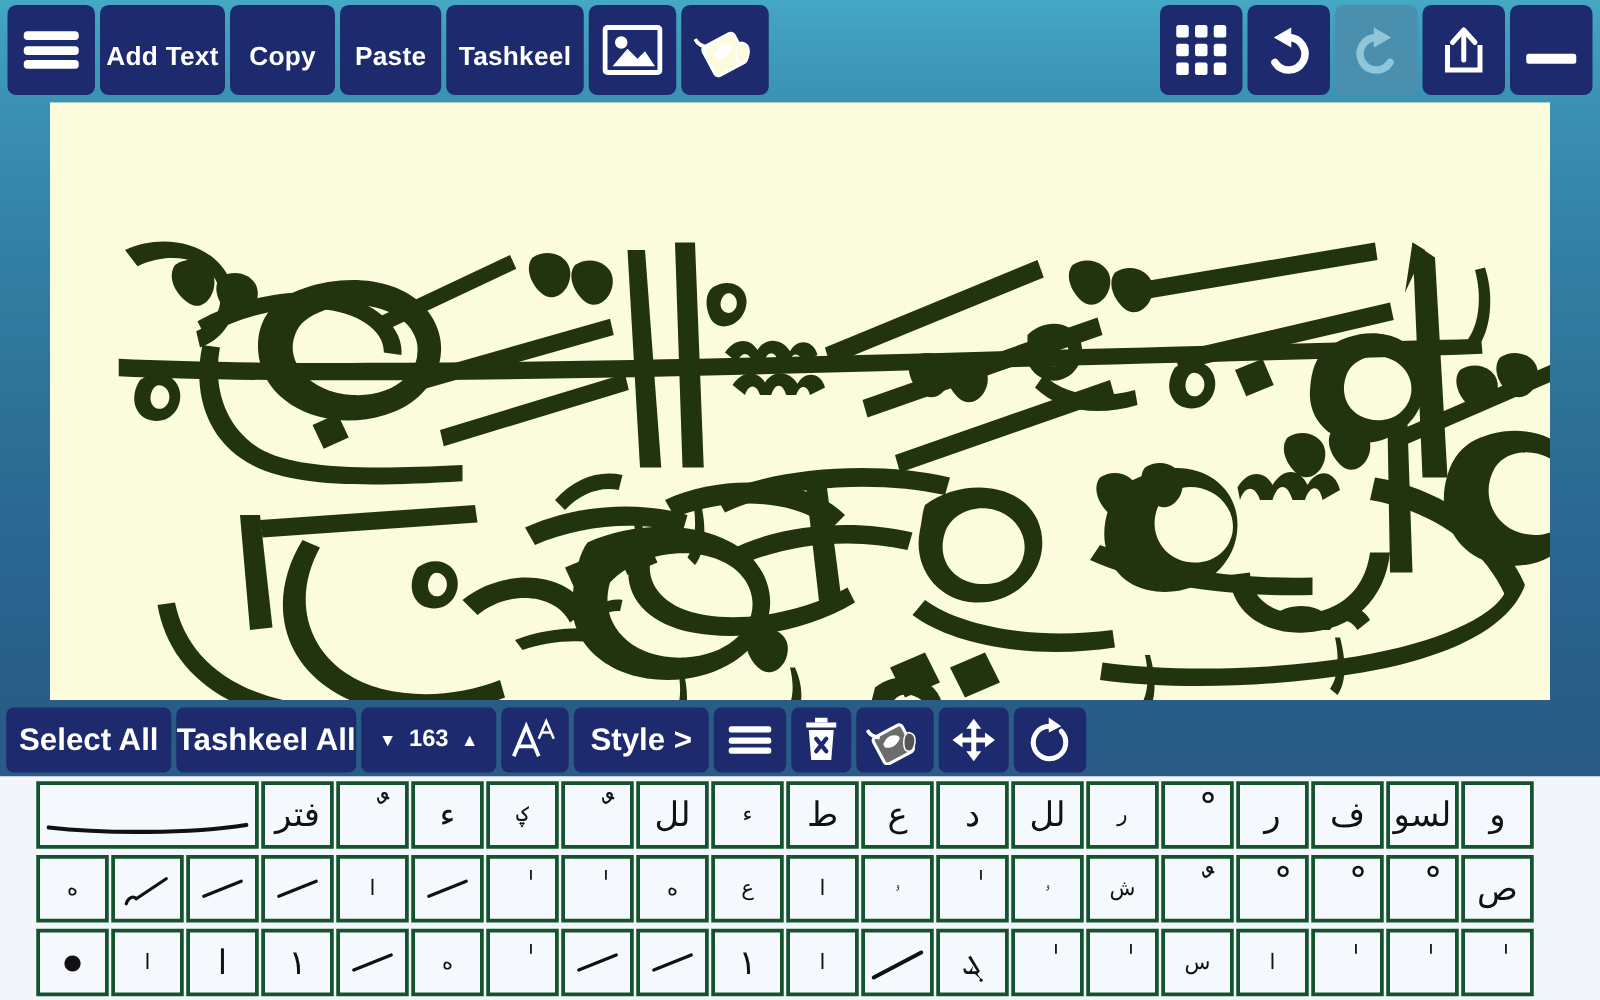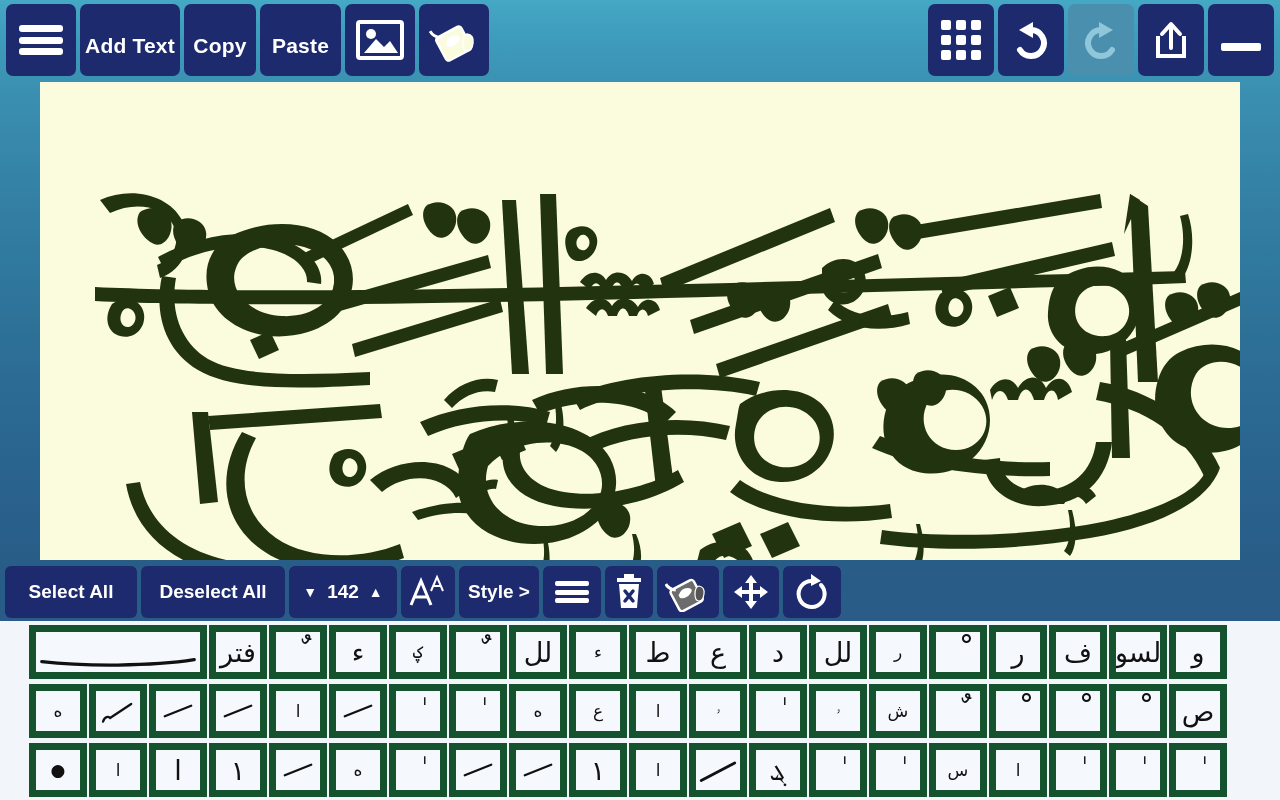--- a/index.html
+++ b/index.html
@@ -34,21 +34,21 @@
     cursor:pointer;
     user-select:none;
     flex:none;
     position:relative;
   }
   .tb-btn.disabled{ background:#4a8fae; }
   .tb-label{ padding:0 12px; white-space:nowrap;margin-top:12px; }
 
   #btn-menu{ width:70px; }
   #btn-addtext{ width:100px; }
-  #btn-copy{ width:72px; }
+  #btn-copy{ width:84px; }
   #btn-paste{ width:81px;justify-content:center; }
   #btn-tashkeel{ width:110px; }
   #btn-image{ width:70px; }
   #btn-bucket-top{ width:70px; }
   #btn-grid{ width:66px; }
   #btn-undo{ width:66px; }
   #btn-redo{ width:66px; }
   #btn-share{ width:66px; }
   #btn-minimize{ width:66px; }
 
@@ -75,50 +75,50 @@
 
   
   #bottom-toolbar{
     position:absolute; left:0; top:563px; width:1280px; height:58px;
     display:flex; align-items:center; padding:0 3px;
   }
   .bb{
     background:#1e2a6e; color:#fff;
     height:52px; border-radius:6px; margin:0 2px;
     display:flex; align-items:center; justify-content:center;
-    font-size:19px; font-weight:bold; white-space:nowrap;
+    font-size:25px; font-weight:bold; white-space:nowrap;
     cursor:pointer; user-select:none; flex:none;
   }
   #bb-selectall{ width:132px; }
   #bb-deselectall{ width:144px; }
   #bb-size{ width:108px; gap:10px; font-size:17px;}
   #bb-fontsize{ width:54px; }
   #bb-stylel{ width:100px; }
-  #bb-styler{ width:80px; }
+  #bb-styler{ width:108px; }
   #bb-lines{ width:58px; }
   #bb-delete{ width:48px; }
   #bb-bucket{ width:62px; }
   #bb-move{ width:56px; }
   #bb-rotate{ width:58px; }
   .tri{ font-size:14px; }
   .num{ font-size:19px; font-weight:bold;}
 
   .lines3{ display:flex; flex-direction:column; justify-content:space-between; width:34px; height:22px;}
   .lines3 span{ display:block; height:5px; background:#fff; border-radius:2px;}
 
   
   #palette{
     position:absolute; left:0; top:621px; width:1280px; height:179px;
     background:#f2f6fb;
     padding:4px 28px 0 28px;
     overflow:hidden;
   }
   .prow{ display:flex; height:57px; margin-bottom:2px; justify-content:flex-start;}
   .pcell{
-    border:7px solid #14532d;
+    border:3px solid #14532d;
     background:#f5f9fd;
     margin:0 1px;
     width:58px; height:54px;
     display:flex; align-items:center; justify-content:center;
     font-size:27px; color:#111;
     font-family:"DejaVu Sans", sans-serif;
     cursor:pointer; user-select:none;
     overflow:hidden;
     flex:none;
     line-height:1;
@@ -146,20 +146,23 @@
   </div>
 
   <div class="tb-btn" id="btn-copy">
     <span class="tb-label">Copy</span>
   </div>
 
   <div class="tb-btn" id="btn-paste">
     <span class="tb-label">Paste</span>
   </div>
 
+  <div class="tb-btn" id="btn-tashkeel">
+    <span class="tb-label">Tashkeel</span>
+  </div>
 
   <div class="tb-btn" id="btn-image">
     <svg width="48" height="42" viewBox="0 0 48 42">
       <rect x="2" y="3" width="44" height="36" rx="2" fill="none" stroke="#fff" stroke-width="4"></rect>
       <circle cx="15" cy="15" r="5" fill="#fff"></circle>
       <path d="M8 34 L20 20 L28 28 L34 22 L42 34 Z" fill="#fff"></path>
     </svg>
   </div>
 
   <div class="tb-btn" id="btn-bucket-top">
@@ -368,26 +371,26 @@
   </svg>
 </div>
 
 <div id="bottom-toolbar">
 
   <div class="bb" id="bb-selectall">
     <span>Select All</span>
   </div>
 
   <div class="bb" id="bb-deselectall">
-    <span>Deselect All</span>
+    <span>Tashkeel All</span>
   </div>
 
   <div class="bb" id="bb-size">
     <span class="tri">▼</span>
-    <span class="num">142</span>
+    <span class="num">163</span>
     <span class="tri">▲</span>
   </div>
 
   <div class="bb" id="bb-fontsize">
     <svg width="40" height="38" viewBox="0 0 40 38">
       <path d="M3 32 L13 8 L23 32" fill="none" stroke="#fff" stroke-width="3"></path>
       <path d="M7 24 L19 24" stroke="#fff" stroke-width="3"></path>
       <path d="M23 18 L29 4 L35 18" fill="none" stroke="#fff" stroke-width="2"></path>
       <path d="M25.5 13 L32.5 13" stroke="#fff" stroke-width="2"></path>
     </svg>

